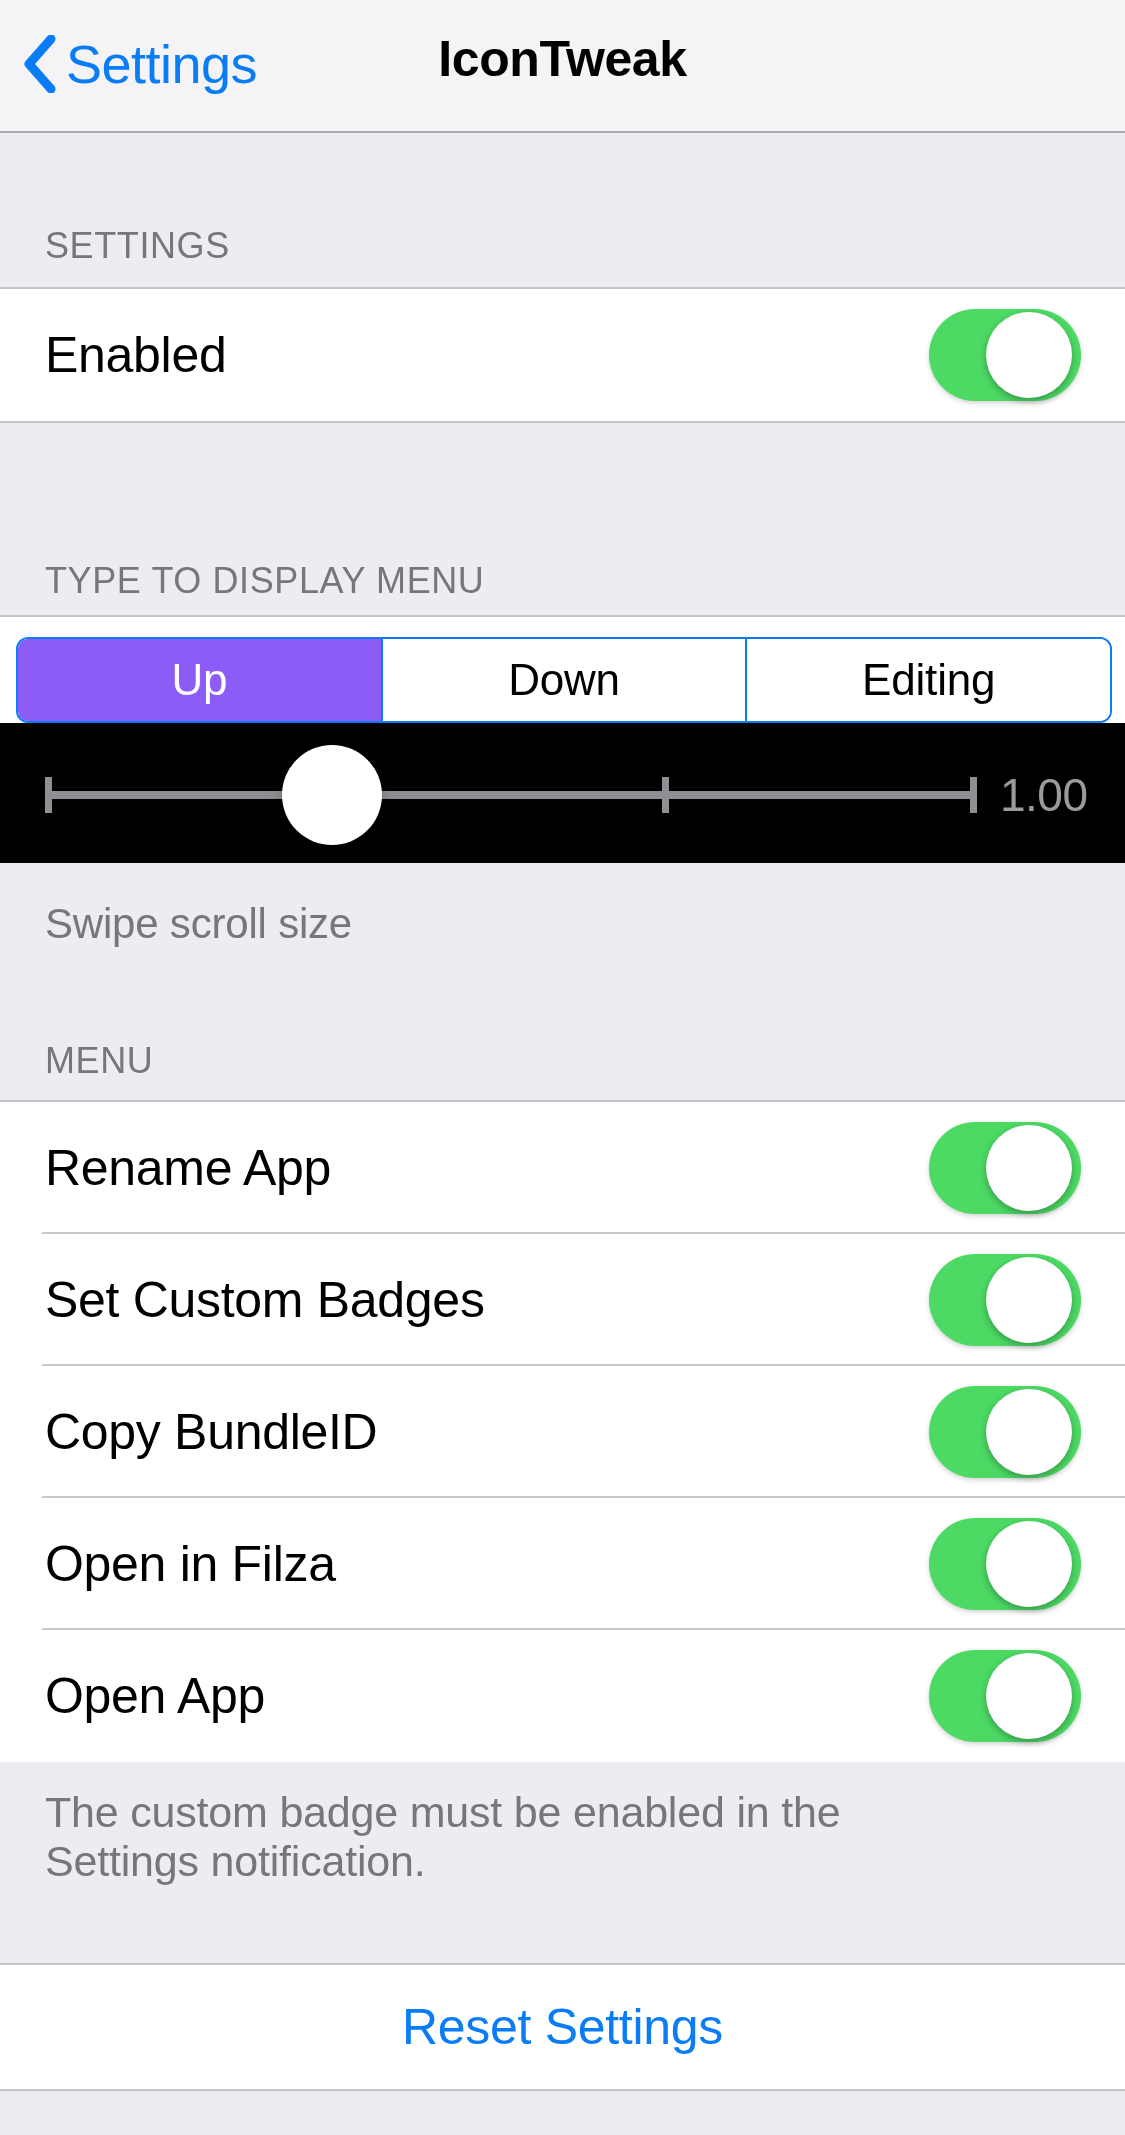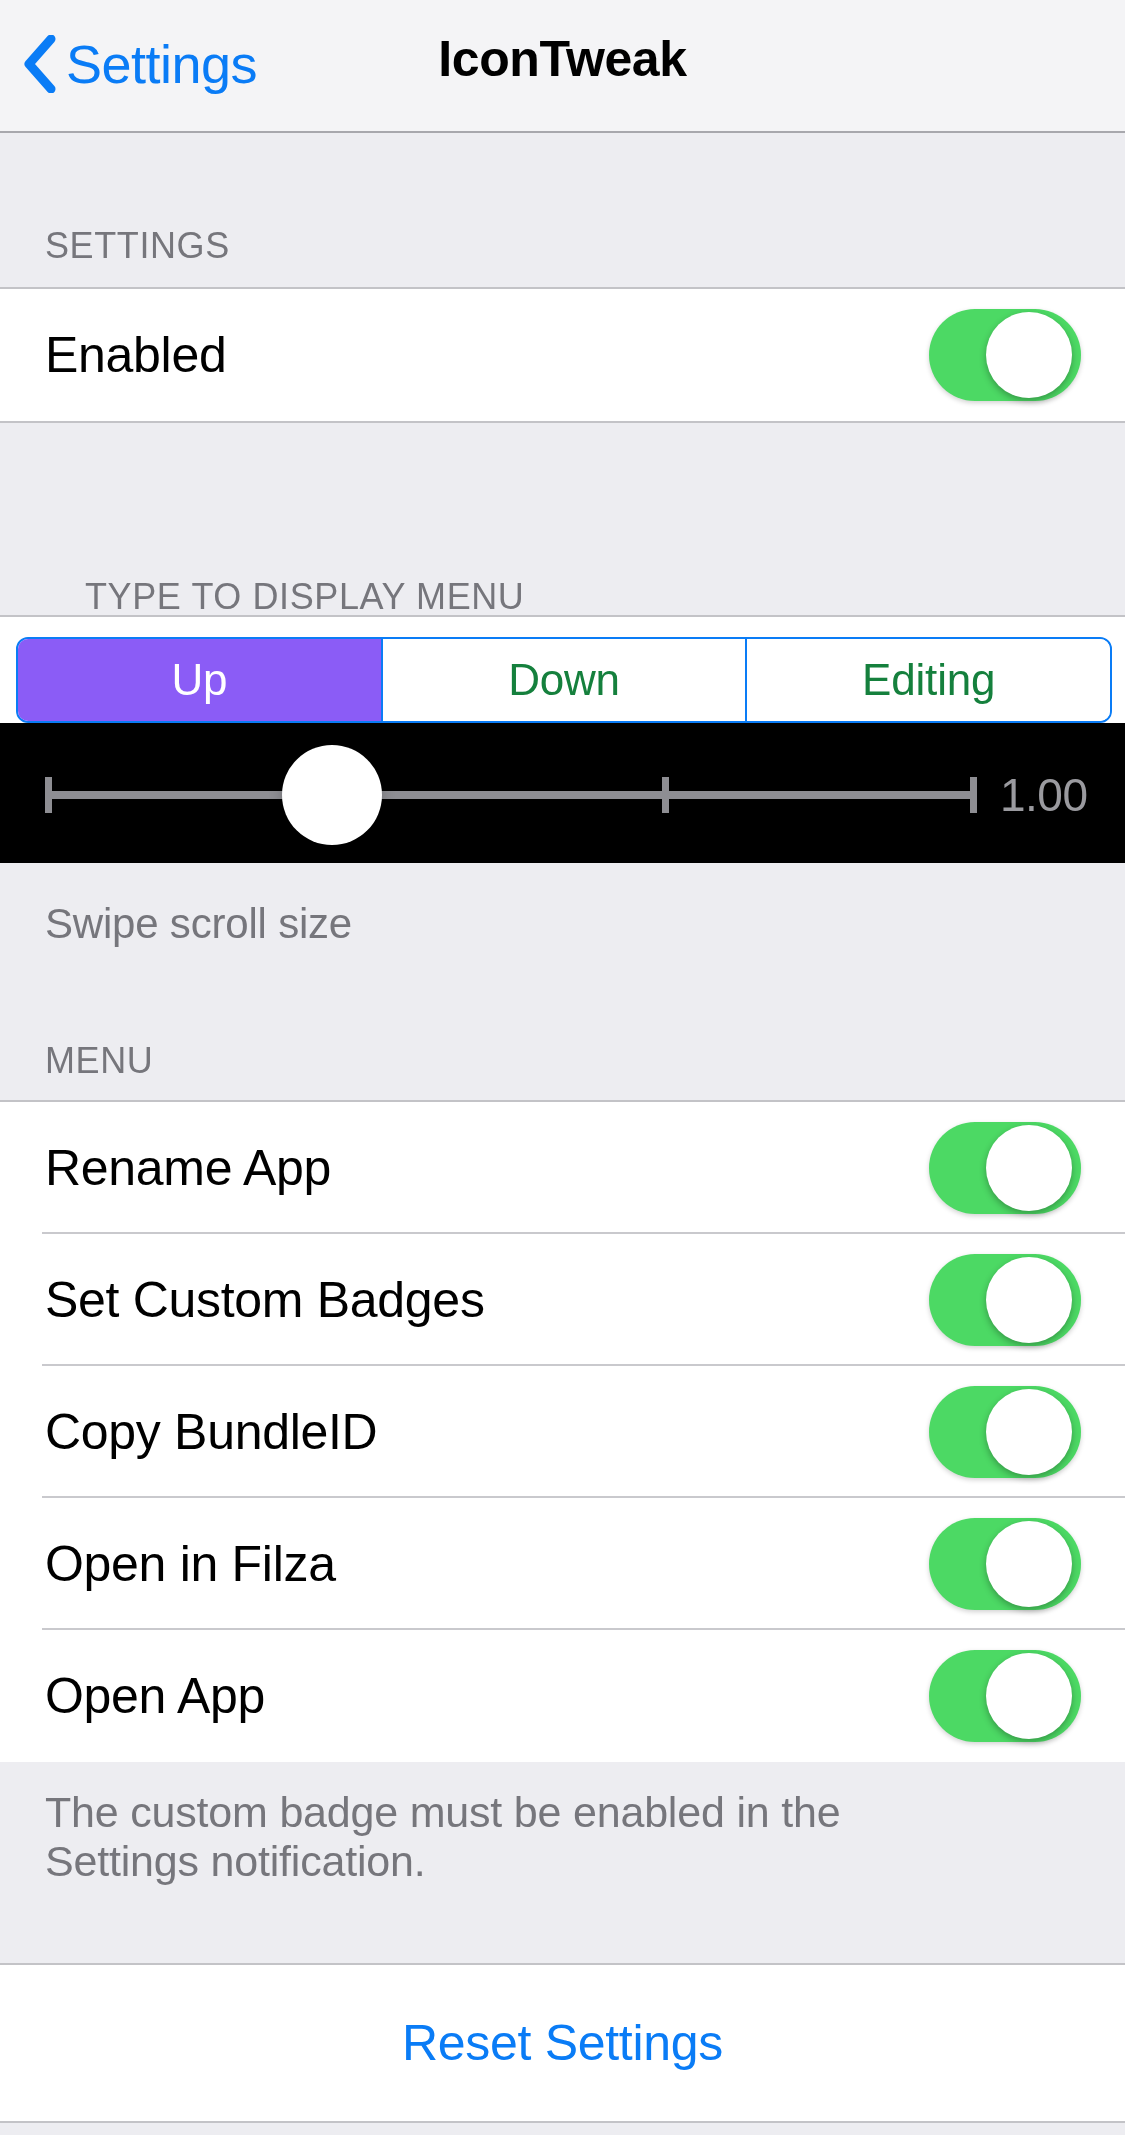--- a/index.html
+++ b/index.html
@@ -142,21 +142,21 @@
     overflow: hidden;
     box-sizing: border-box;
     background: #fff;
   }
   .segment {
     flex: 1 1 0;
     display: flex;
     align-items: center;
     justify-content: center;
     font-size: 44px;
-    color: #15803d;
+    color: #000000;
     background: #fff;
     border-left: 2px solid #0a7cf6;
     box-sizing: border-box;
     letter-spacing: -0.2px;
   }
   .segment:first-child { border-left: none; }
   .segment.selected {
     background: #8b5cf6;
     color: #ffffff;
   }
@@ -225,21 +225,21 @@
     line-height: 1.15;
     letter-spacing: -0.2px;
   }
 
   
   .reset-cell {
     position: absolute;
     left: 0;
     top: 1963px;
     width: 1125px;
-    height: 160px;
+    height: 128px;
     background: #fff;
     display: flex;
     align-items: center;
     justify-content: center;
     box-sizing: border-box;
   }
   .reset-label {
     color: #0a7cf6;
     font-size: 50px;
     letter-spacing: -0.3px;
@@ -264,21 +264,21 @@
 
   <div class="group hairline-top hairline-bottom" style="top: 287px; height: 136px;">
     <div class="cell">
       <span class="cell-label">Enabled</span>
       <div class="switch">
         <div class="knob"></div>
       </div>
     </div>
   </div>
 
-  <div class="section-header" style="top: 576px; margin-left: 40px;">TYPE TO DISPLAY MENU</div>
+  <div class="section-header" style="top: 560px;">TYPE TO DISPLAY MENU</div>
 
   <div class="group hairline-top" style="top: 615px; height: 248px;"></div>
 
   <div class="segmented">
     <div class="segment selected">Up</div>
     <div class="segment">Down</div>
     <div class="segment">Editing</div>
   </div>
 
   <div class="slider-row">

